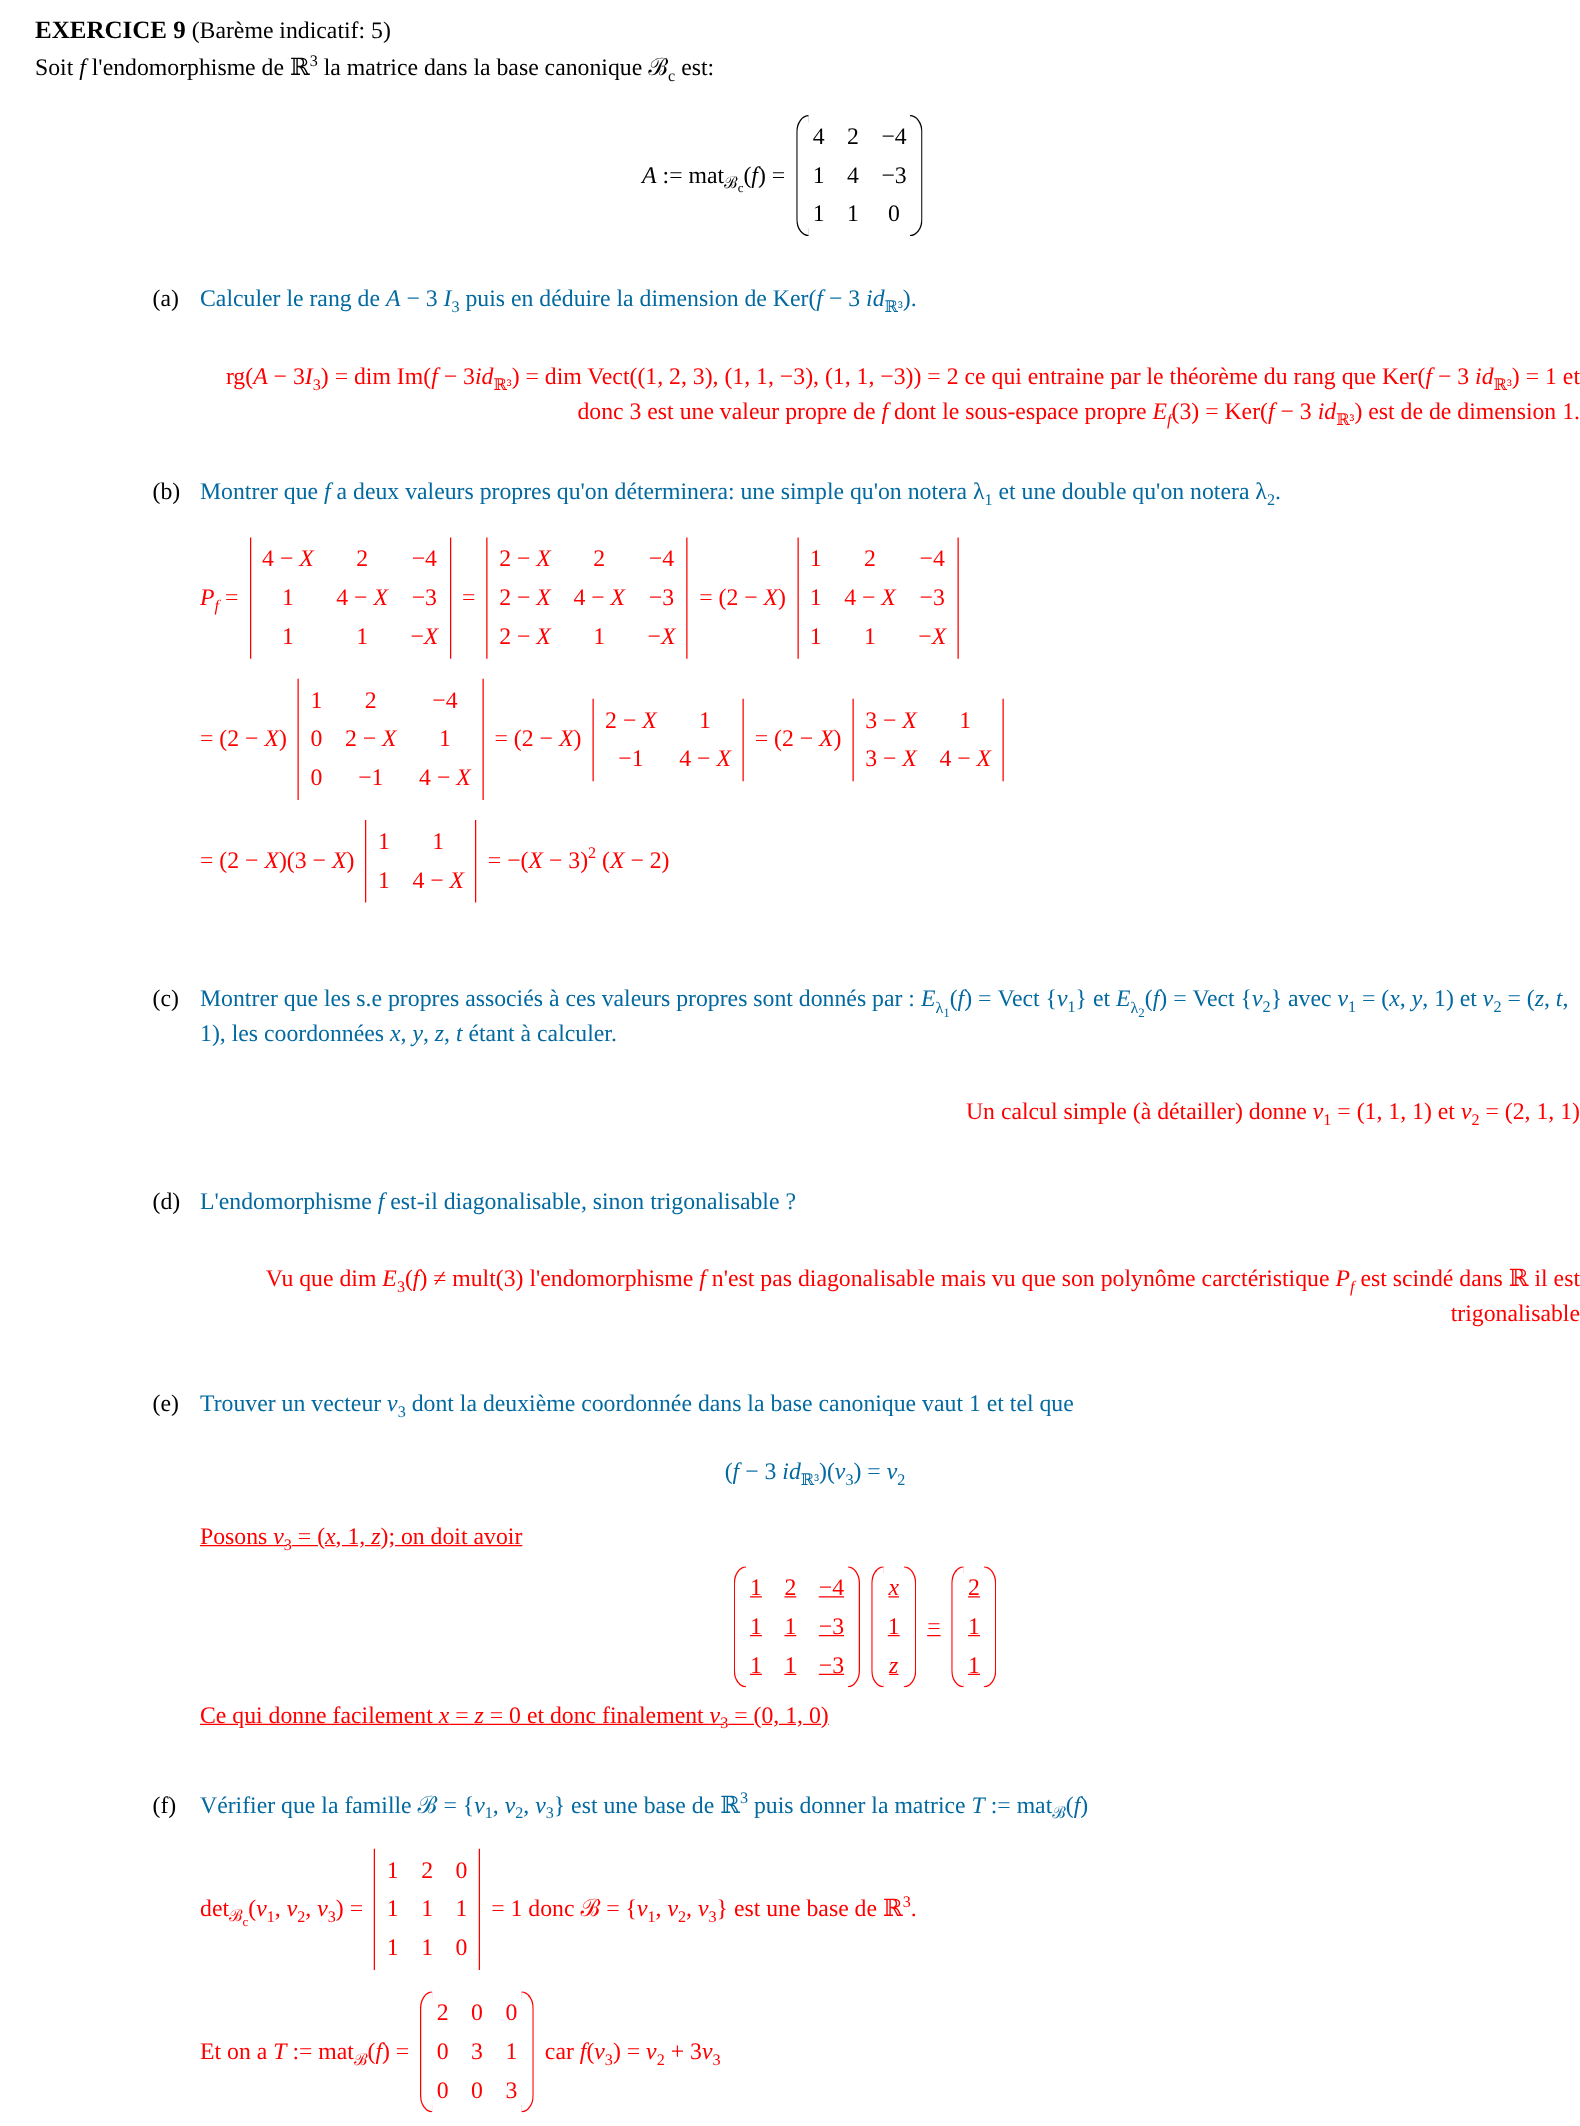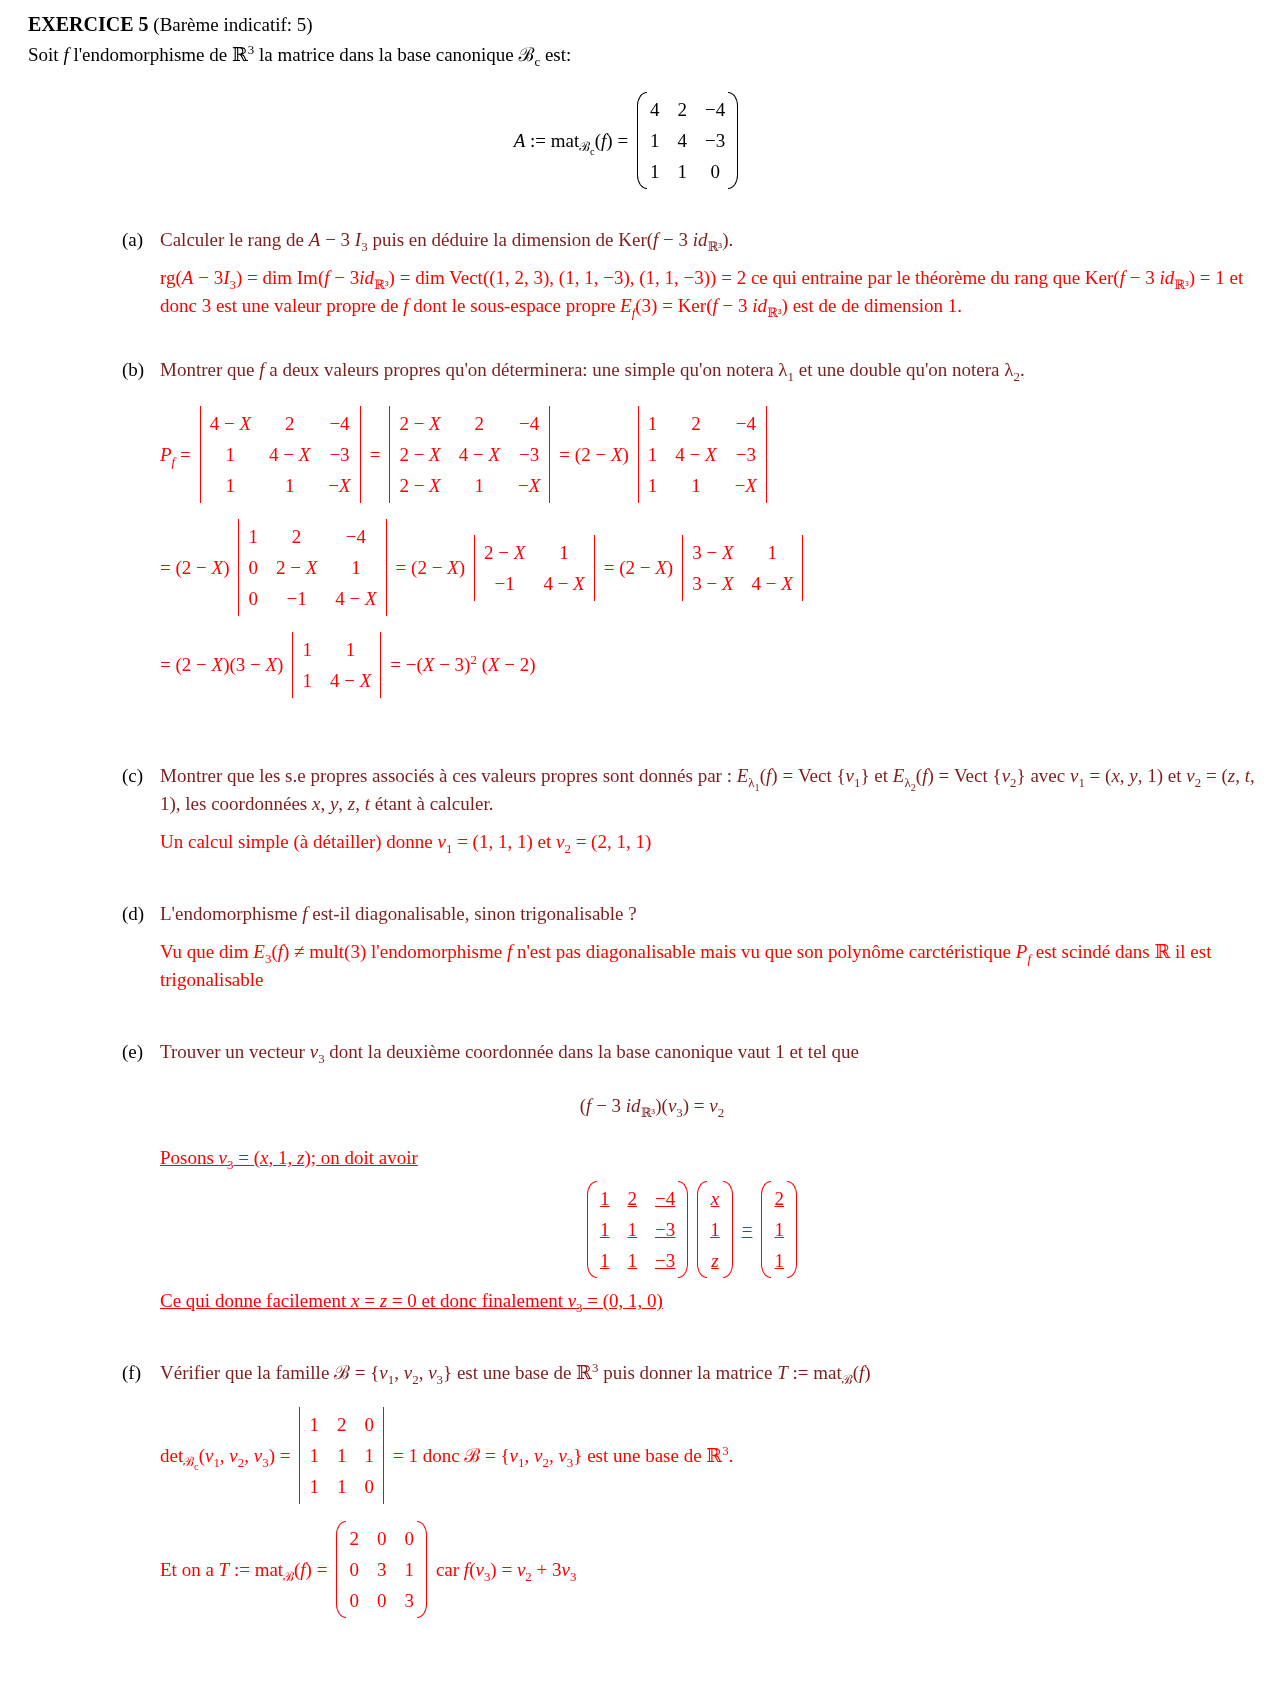--- a/index.html
+++ b/index.html
@@ -43,33 +43,33 @@
   .paren::after {
     right: 0; border-right: 1.7px solid currentColor; border-top: 1.7px solid currentColor;
     border-bottom: 1.7px solid currentColor;
     border-top-right-radius: 11px 15px; border-bottom-right-radius: 11px 15px;
   }
 
   
   .item { display: flex; margin-top: 36px; margin-left: 94px; }
   .item-label { flex: 0 0 38px; }
   .item-body { flex: 1 1 auto; max-width: 1108px; }
-  .q { color: #7f1d1d; }
+  .q { color: #0369a1; }
   .sol { color: #ff0000; margin-top: 30px; }
   .sol .eq { margin: 16px 0; }
-  .ans-text { margin-top: 10px; }
+  .ans-text { margin-top: 34px; text-align: right; }
   .tight { margin-top: 6px; }
 </style>
 </head>
 <body>
 
 <div class="page">
 
   <div class="title-line">
-    <span class="title-bold">EXERCICE 5</span><span> (Barème indicatif: 5)</span>
+    <span class="title-bold">EXERCICE 9</span><span> (Barème indicatif: 5)</span>
   </div>
   <div class="intro">Soit <i>f</i> l'endomorphisme de ℝ<sup>3</sup> la matrice dans la base canonique ℬ<sub>c</sub> est:</div>
 
   <div class="eq center" style="margin:22px 40px 10px 0;">
       <span class="mtxt"><i>A</i> := mat<sub>ℬ<sub>c</sub></sub>(<i>f</i>) =</span>
       <span class="mat paren">
         <span class="mgrid" style="grid-template-columns: repeat(3, auto);">
           <span class="mcell">4</span>
           <span class="mcell">2</span>
           <span class="mcell">−4</span>

